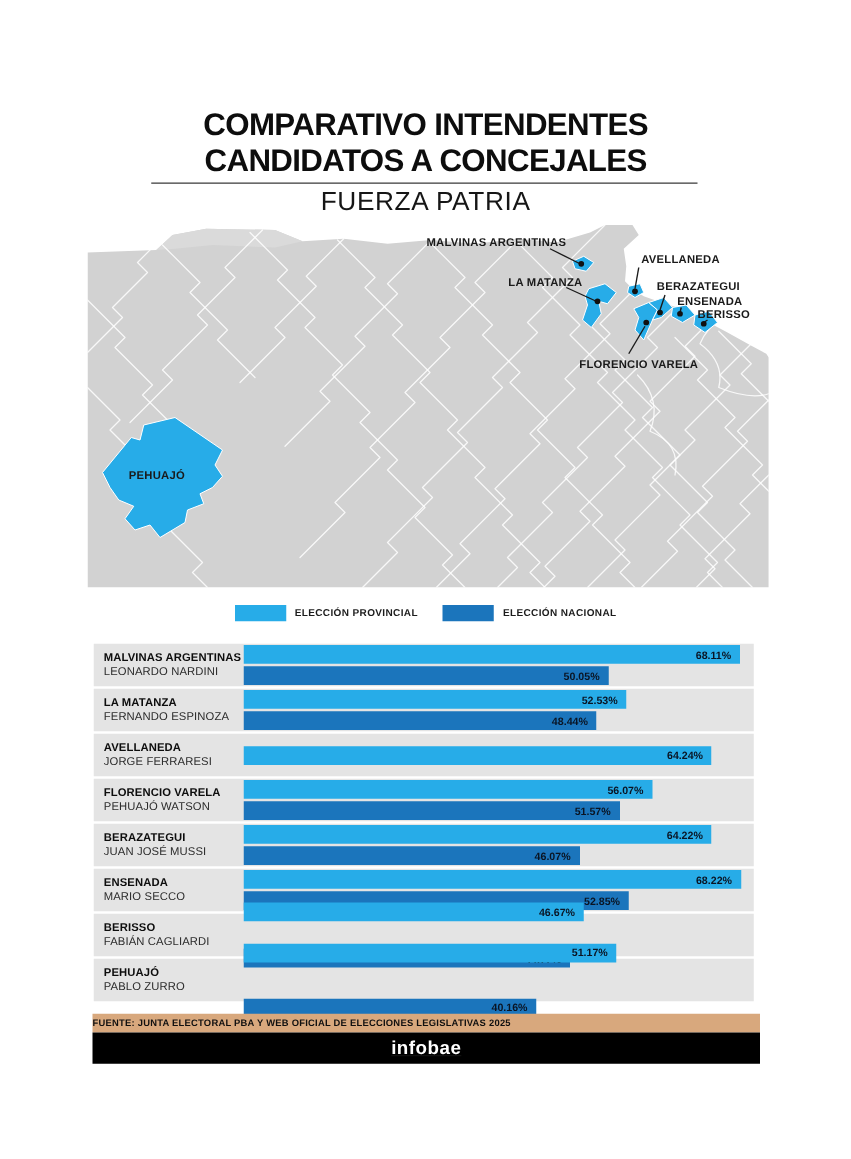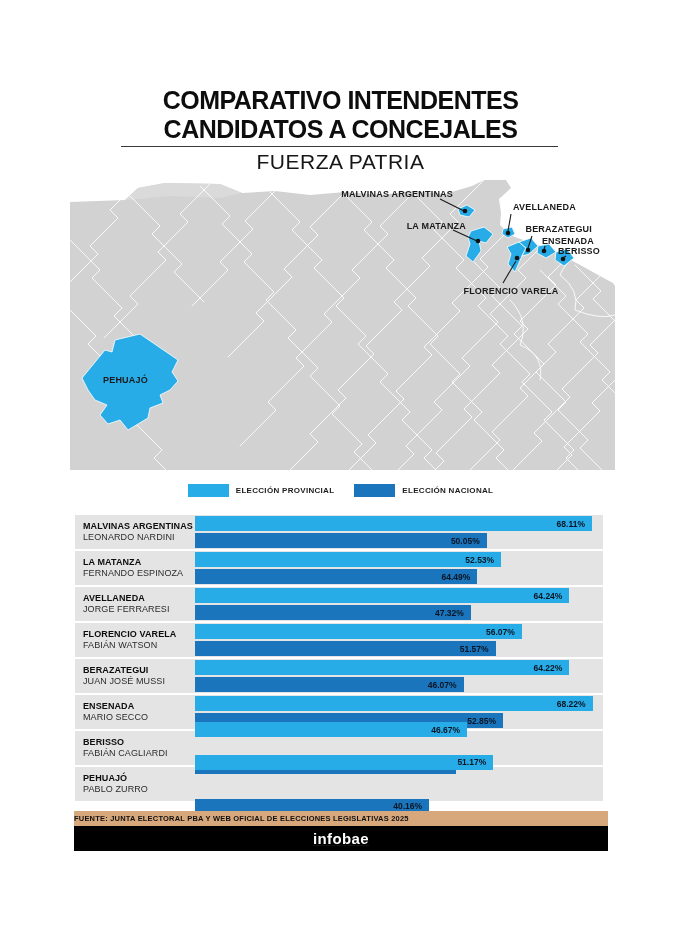--- a/index.html
+++ b/index.html
@@ -168,44 +168,41 @@
   <div class="row">
     <div class="row-label">
       <div class="district">LA MATANZA</div>
       <div class="candidate">FERNANDO ESPINOZA</div>
     </div>
     <div class="bars">
       <div class="bar prov" style="width: 75.0429%;">
         <span class="bar-value">52.53%</span>
       </div>
       <div class="bar nac" style="width: 69.2%;">
-        <span class="bar-value">64.49%</span>
+        <span class="bar-value">48.44%</span>
       </div>
     </div>
   </div>
 
   <div class="row">
     <div class="row-label">
       <div class="district">AVELLANEDA</div>
       <div class="candidate">JORGE FERRARESI</div>
     </div>
     <div class="bars">
       <div class="bar prov" style="width: 91.7714%;">
         <span class="bar-value">64.24%</span>
       </div>
-      <div class="bar nac" style="width: 67.6%;">
-        <span class="bar-value">47.32%</span>
-      </div>
     </div>
   </div>
 
   <div class="row">
     <div class="row-label">
       <div class="district">FLORENCIO VARELA</div>
-      <div class="candidate">FABIÁN WATSON</div>
+      <div class="candidate">PEHUAJÓ WATSON</div>
     </div>
     <div class="bars">
       <div class="bar prov" style="width: 80.1%;">
         <span class="bar-value">56.07%</span>
       </div>
       <div class="bar nac" style="width: 73.6714%;">
         <span class="bar-value">51.57%</span>
       </div>
     </div>
   </div>

